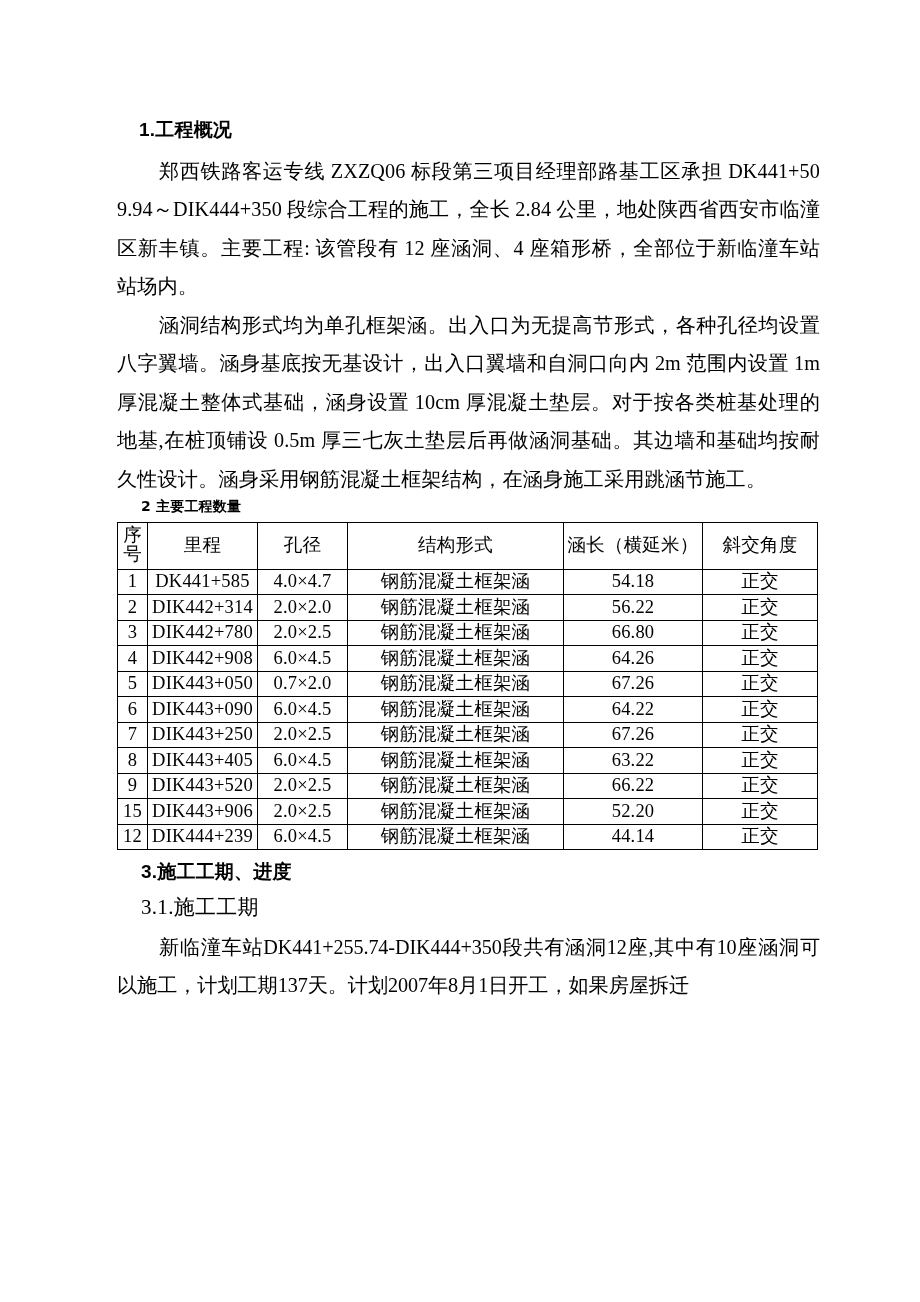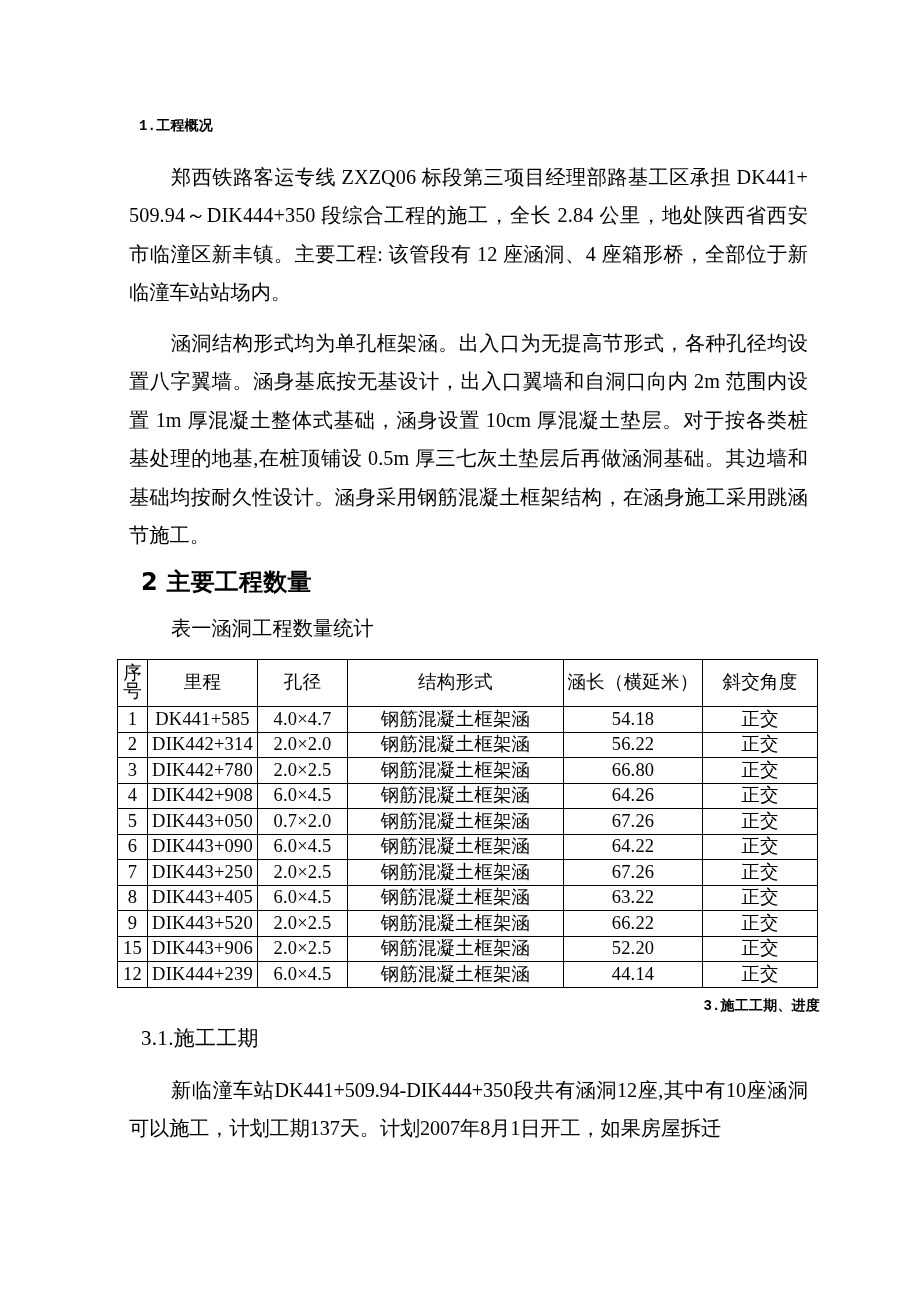--- a/index.html
+++ b/index.html
@@ -18,49 +18,49 @@
   .page {
     position: relative;
     width: 920px;
     height: 1302px;
     background: #ffffff;
     box-sizing: border-box;
     padding: 118px 100px 0 117px;
   }
   
   .heading {
-    font-family: Liberation Mono, monospace;
+    font-family: Liberation Sans, sans-serif;
+    font-weight: bold;
+    font-size: 19px;
+    line-height: 1.25;
+    letter-spacing: 0.2px;
+    margin: 0 0 4px 0;
+    padding-left: 22px;
+  }
+  .heading-2 {
+    font-family: "DejaVu Sans", "Liberation Sans", sans-serif;
     font-weight: bold;
     font-size: 14px;
     line-height: 1.25;
     letter-spacing: 0.2px;
-    margin: 0 0 4px 0;
-    padding-left: 22px;
-  }
-  .heading-2 {
-    font-family: "DejaVu Sans", "Liberation Sans", sans-serif;
-    font-weight: bold;
-    font-size: 24px;
-    line-height: 1.25;
-    letter-spacing: 0.2px;
     margin: 0;
     padding-left: 24px;
   }
   .subheading {
     font-size: 21px;
     line-height: 1.9;
     margin: 0;
     padding-left: 24px;
     letter-spacing: 0.3px;
   }
   
   .para {
     font-size: 20.2px;
     line-height: 38.5px;
-    margin: 12px;
+    margin: 0;
     text-align: justify;
     text-justify: inter-ideograph;
     text-indent: 42px;
     letter-spacing: 0.1px;
     word-break: break-all;
   }
   .para.tight {
     letter-spacing: -0.1px;
   }
   .para.noindent {
@@ -119,21 +119,20 @@
 
   <div class="gap-sm"></div>
 
   <p class="para">郑西铁路客运专线 ZXZQ06 标段第三项目经理部路基工区承担 DK441+509.94～DIK444+350 段综合工程的施工，全长 2.84 公里，地处陕西省西安市临潼区新丰镇。主要工程: 该管段有 12 座涵洞、4 座箱形桥，全部位于新临潼车站站场内。</p>
 
   <p class="para">涵洞结构形式均为单孔框架涵。出入口为无提高节形式，各种孔径均设置八字翼墙。涵身基底按无基设计，出入口翼墙和自洞口向内 2m 范围内设置 1m 厚混凝土整体式基础，涵身设置 10cm 厚混凝土垫层。对于按各类桩基处理的地基,在桩顶铺设 0.5m 厚三七灰土垫层后再做涵洞基础。其边墙和基础均按耐久性设计。涵身采用钢筋混凝土框架结构，在涵身施工采用跳涵节施工。</p>
 
   <h3 class="heading-2">2 主要工程数量</h3>
 
 
-  <p class="para noindent" style="padding-left:42px;">表一涵洞工程数量统计</p>
 
   <div class="tbl-wrap">
     <table class="data">
       <colgroup>
         <col class="c-no">
           <col class="c-mile">
           <col class="c-bore">
         <col class="c-struct">
           <col class="c-len">
           <col class="c-angle">
@@ -241,19 +240,19 @@
             <td>钢筋混凝土框架涵</td>
             <td>44.14</td>
             <td>正交</td>
           </tr>
         </tbody>
     </table>
   </div>
 
   <div class="gap-md"></div>
 
-  <h2 class="heading" style="padding-left:24px;text-align:right;">3.施工工期、进度</h2>
+  <h2 class="heading" style="padding-left:24px;">3.施工工期、进度</h2>
 
   <p class="subheading">3.1.施工工期</p>
 
-  <p class="para tight">新临潼车站DK441+509.94-DIK444+350段共有涵洞12座,其中有10座涵洞可以施工，计划工期137天。计划2007年8月1日开工，如果房屋拆迁</p>
+  <p class="para tight">新临潼车站DK441+255.74-DIK444+350段共有涵洞12座,其中有10座涵洞可以施工，计划工期137天。计划2007年8月1日开工，如果房屋拆迁</p>
 
 </div>
 
 </body></html>

